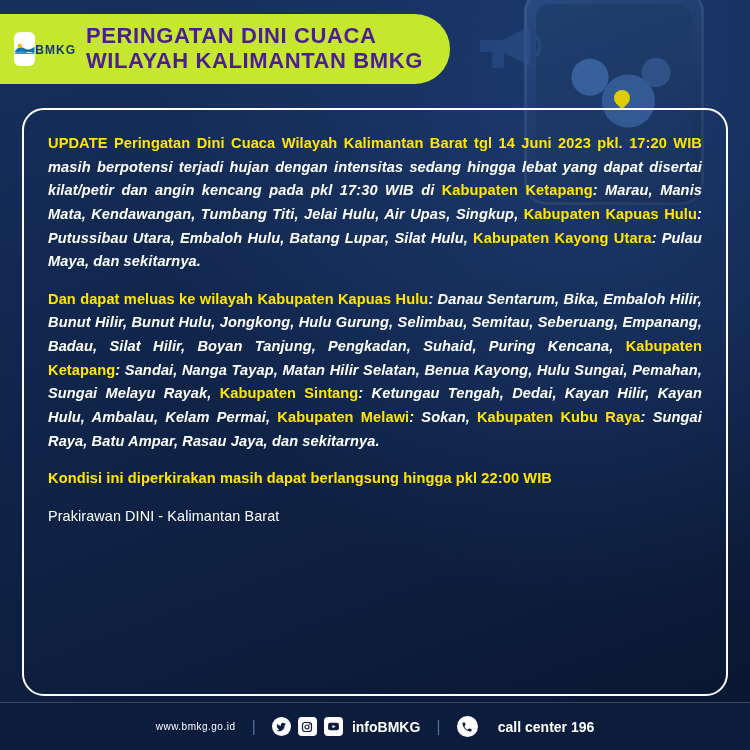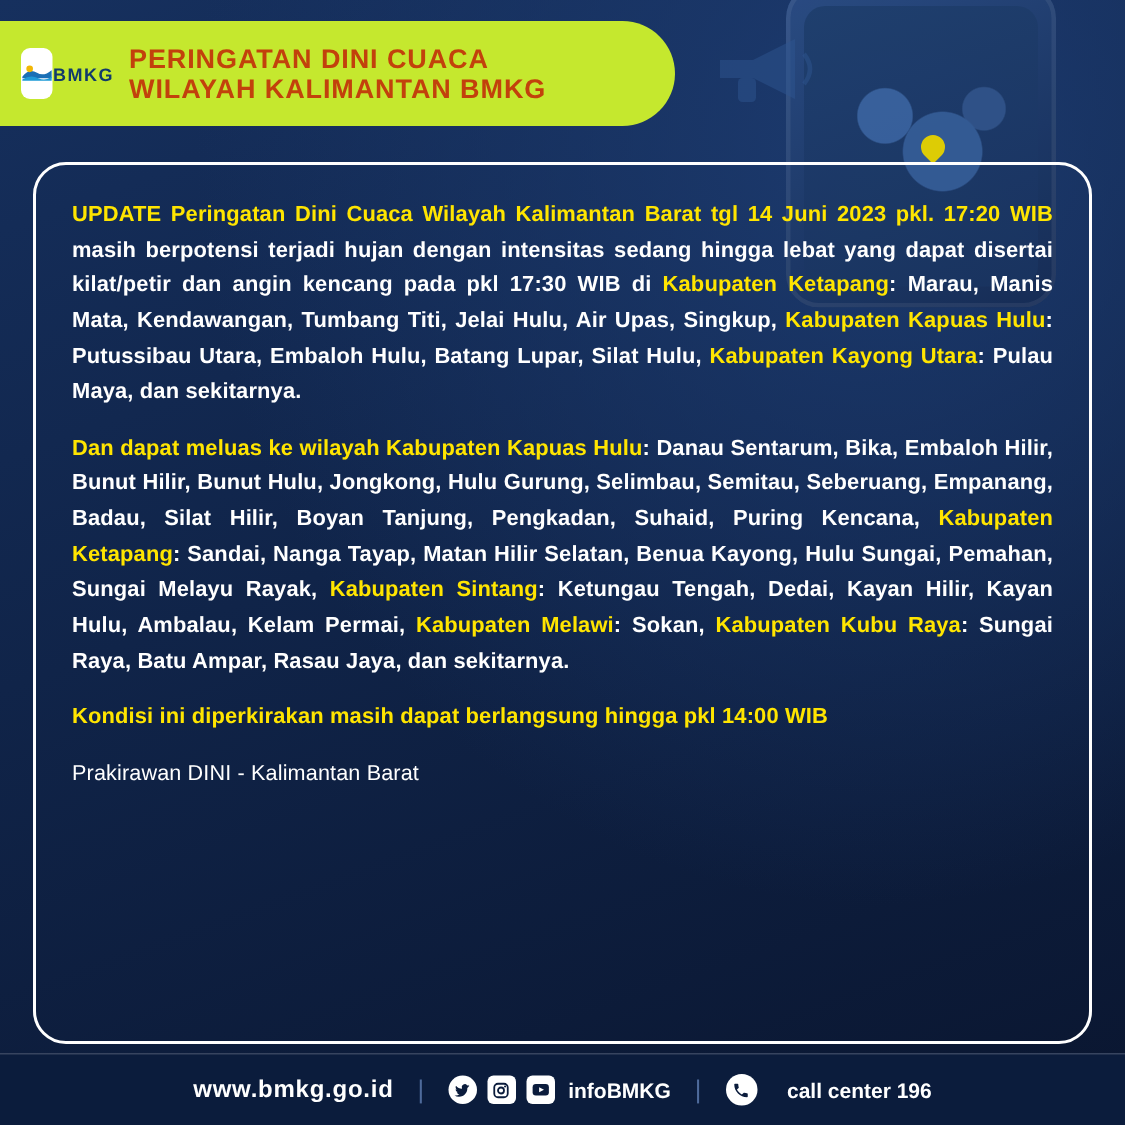--- a/index.html
+++ b/index.html
@@ -72,21 +72,21 @@
     overflow: hidden;
     display: flex; align-items: center; justify-content: center;
   }
   .logo-mark svg { display: block; }
   .logo-text {
     font-size: 12px; font-weight: bold; color: #123a6b;
     letter-spacing: 1px; margin-top: 2px;
   }
   .header-titles { margin-left: 10px; line-height: 1.12; }
   .header-titles .l1, .header-titles .l2 {
-    font-size: 18px; font-weight: bold; color: #c2410c;
+    font-size: 22px; font-weight: bold; color: #4c1d95;
     letter-spacing: 0.6px;
     font-family: "Liberation Sans", sans-serif;
   }
 
   
   .panel {
     position: absolute;
     left: 22px; top: 108px;
     width: 706px; height: 588px;
     border: 2px solid #ffffff;
@@ -96,33 +96,33 @@
   .body-text {
     color: #ffffff;
     font-size: 14.6px;
     line-height: 1.62;
     text-align: justify;
     font-weight: bold;
     letter-spacing: 0.1px;
   }
   .body-text p { margin-bottom: 14px; }
   .hl { color: #ffe500; }
-  .plain { font-weight: bold; color: #ffffff; }
+  .plain { font-weight: bold; color: #ffffff; font-style: italic; }
   .sig { font-weight: normal; color: #ffffff; font-size: 14.4px; margin-top: 12px; }
 
   
   .footer {
     position: absolute; left: 0; bottom: 0;
     width: 750px; height: 48px;
     background: #0b1c3c;
     border-top: 1px solid rgba(255,255,255,0.18);
     display: flex; align-items: center; justify-content: center;
     gap: 16px;
   }
-  .footer .site { color: #ffffff; font-size: 16px; font-weight: bold; letter-spacing: .5px; }
+  .footer .site { color: #ffffff; font-size: 10px; font-weight: normal; letter-spacing: .5px; }
   .sep { color: #4e6a9b; font-size: 17px; }
   .social { display: flex; align-items: center; gap: 7px; }
   .sicon {
     width: 19px; height: 19px; border-radius: 4px;
     background: #ffffff; color: #0b1c3c;
     display: flex; align-items: center; justify-content: center;
     font-size: 12px; font-weight: bold;
   }
   .sicon.circle { border-radius: 50%; }
   .handle { color: #ffffff; font-size: 14px; font-weight: bold; margin-left: 2px; }
@@ -165,21 +165,21 @@
     <div class="header-titles">
       <div class="l1">PERINGATAN DINI CUACA</div>
       <div class="l2">WILAYAH KALIMANTAN BMKG</div>
     </div>
   </div>
 
   <div class="panel">
     <div class="body-text">
       <p><span class="hl">UPDATE Peringatan Dini Cuaca Wilayah Kalimantan Barat tgl 14 Juni 2023 pkl. 17:20 WIB</span><span class="plain"> masih berpotensi terjadi hujan dengan intensitas sedang hingga lebat yang dapat disertai kilat/petir dan angin kencang pada pkl 17:30 WIB di </span><span class="hl">Kabupaten Ketapang</span><span class="plain">: Marau, Manis Mata, Kendawangan, Tumbang Titi, Jelai Hulu, Air Upas, Singkup, </span><span class="hl">Kabupaten Kapuas Hulu</span><span class="plain">: Putussibau Utara, Embaloh Hulu, Batang Lupar, Silat Hulu, </span><span class="hl">Kabupaten Kayong Utara</span><span class="plain">: Pulau Maya, dan sekitarnya.</span></p>
       <p><span class="hl">Dan dapat meluas ke wilayah </span><span class="hl">Kabupaten Kapuas Hulu</span><span class="plain">: Danau Sentarum, Bika, Embaloh Hilir, Bunut Hilir, Bunut Hulu, Jongkong, Hulu Gurung, Selimbau, Semitau, Seberuang, Empanang, Badau, Silat Hilir, Boyan Tanjung, Pengkadan, Suhaid, Puring Kencana, </span><span class="hl">Kabupaten Ketapang</span><span class="plain">: Sandai, Nanga Tayap, Matan Hilir Selatan, Benua Kayong, Hulu Sungai, Pemahan, Sungai Melayu Rayak, </span><span class="hl">Kabupaten Sintang</span><span class="plain">: Ketungau Tengah, Dedai, Kayan Hilir, Kayan Hulu, Ambalau, Kelam Permai, </span><span class="hl">Kabupaten Melawi</span><span class="plain">: Sokan, </span><span class="hl">Kabupaten Kubu Raya</span><span class="plain">: Sungai Raya, Batu Ampar, Rasau Jaya, dan sekitarnya.</span></p>
-      <p><span class="hl">Kondisi ini diperkirakan masih dapat berlangsung hingga pkl 14:00 WIB</span></p>
+      <p><span class="hl">Kondisi ini diperkirakan masih dapat berlangsung hingga pkl 22:00 WIB</span></p>
       <div class="sig">Prakirawan DINI - Kalimantan Barat</div>
     </div>
   </div>
 
   <div class="footer">
     <span class="site">www.bmkg.go.id</span>
     <span class="sep">|</span>
     <span class="social">
       <span class="sicon circle">
         <svg width="12" height="12" viewBox="0 0 24 24">

